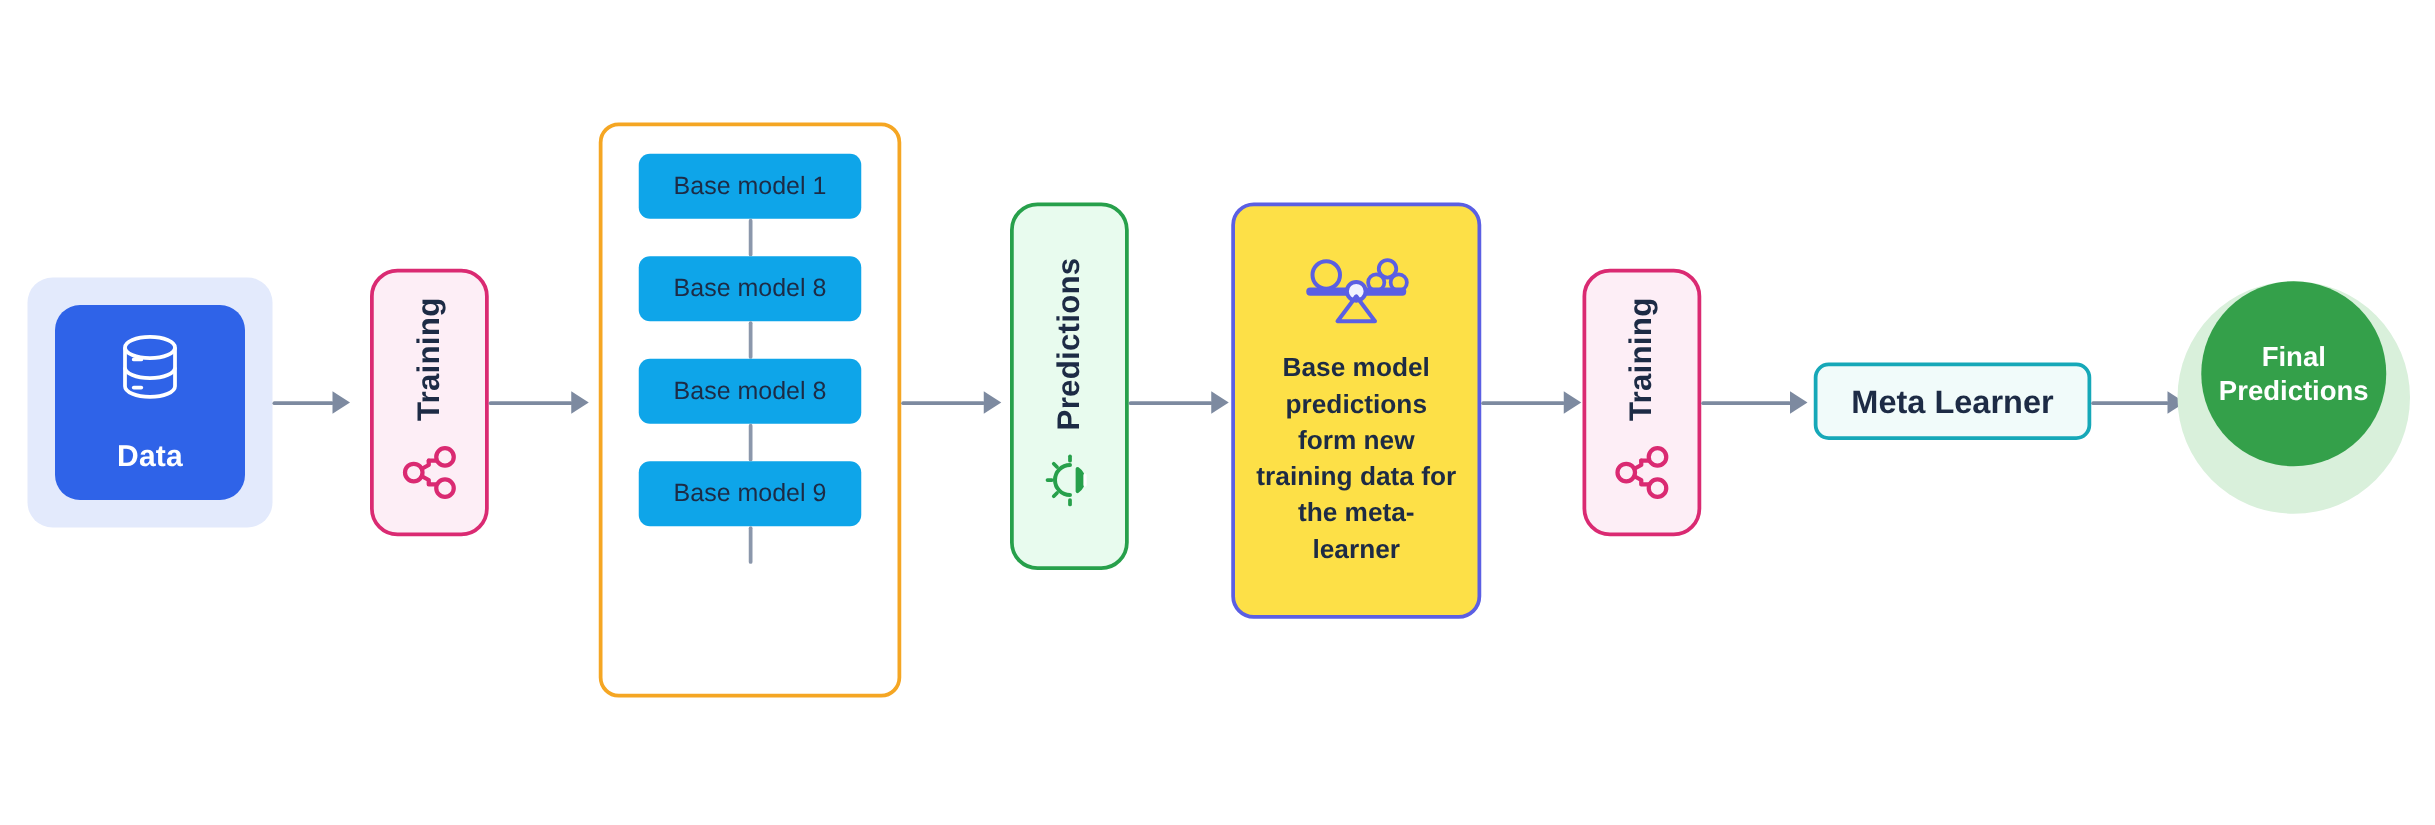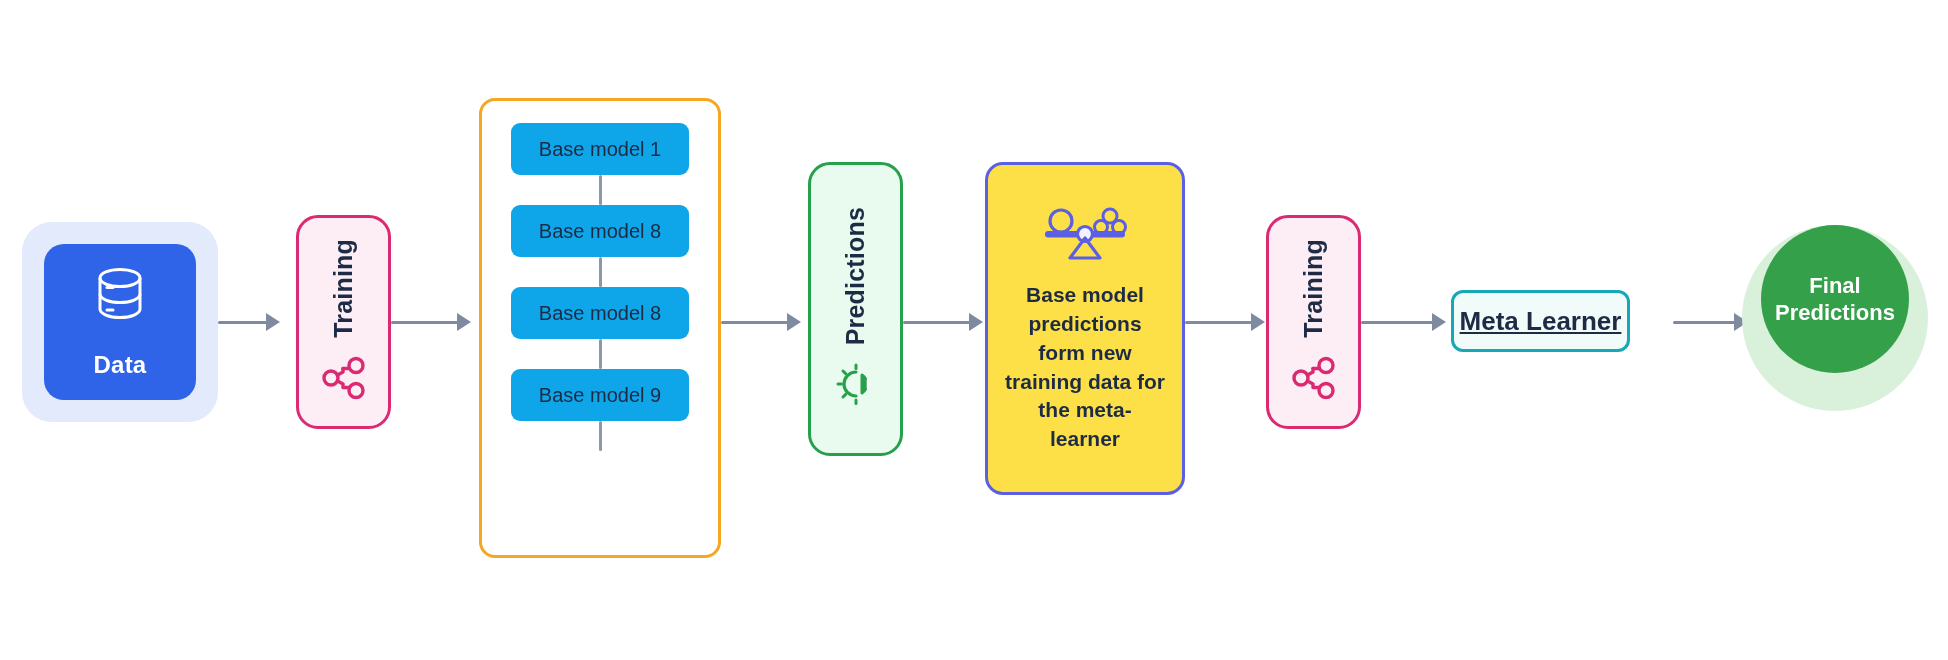--- a/index.html
+++ b/index.html
@@ -39,21 +39,21 @@
     border-top: 9px solid transparent;
     border-bottom: 9px solid transparent;
     border-left: 14px solid #7d8aa0;
     margin-left: -1px;
     flex: 0 0 auto;
   }
 
   
   .data-outer {
     position: absolute;
-    border-radius: 30px;
+    border-radius: 20px;
     background: #e3eafc;
     display: flex;
     align-items: center;
     justify-content: center;
   }
   .data-inner {
     width: calc(100% - 44px);
     height: calc(100% - 44px);
     background: #2f63e8;
     border-radius: 20px;
@@ -320,21 +320,21 @@
         <path d="M16.5 26 L22 29 v3.5 h6" stroke="#da2a72" stroke-width="3.4" fill="none" stroke-linecap="round" stroke-linejoin="round"></path>
       </svg>
     </span>
   </div>
 
   <div class="arrow" style="left:1361px; top:311px; width:85px;">
     <div class="shaft"></div>
       <div class="head"></div>
   </div>
 
-  <div class="meta-box" style="left:1451px; top:290px; width:179px; height:62px;text-decoration:underline;">
+  <div class="meta-box" style="left:1451px; top:290px; width:222px; height:62px;">
     <span>Meta Learner</span>
   </div>
 
   <div class="arrow" style="left:1673px; top:311px; width:75px;">
     <div class="shaft"></div>
       <div class="head"></div>
   </div>
 
   <div class="final-outer" style="left:1742px; top:225px; width:186px; height:186px;">
     <div class="final-inner">

